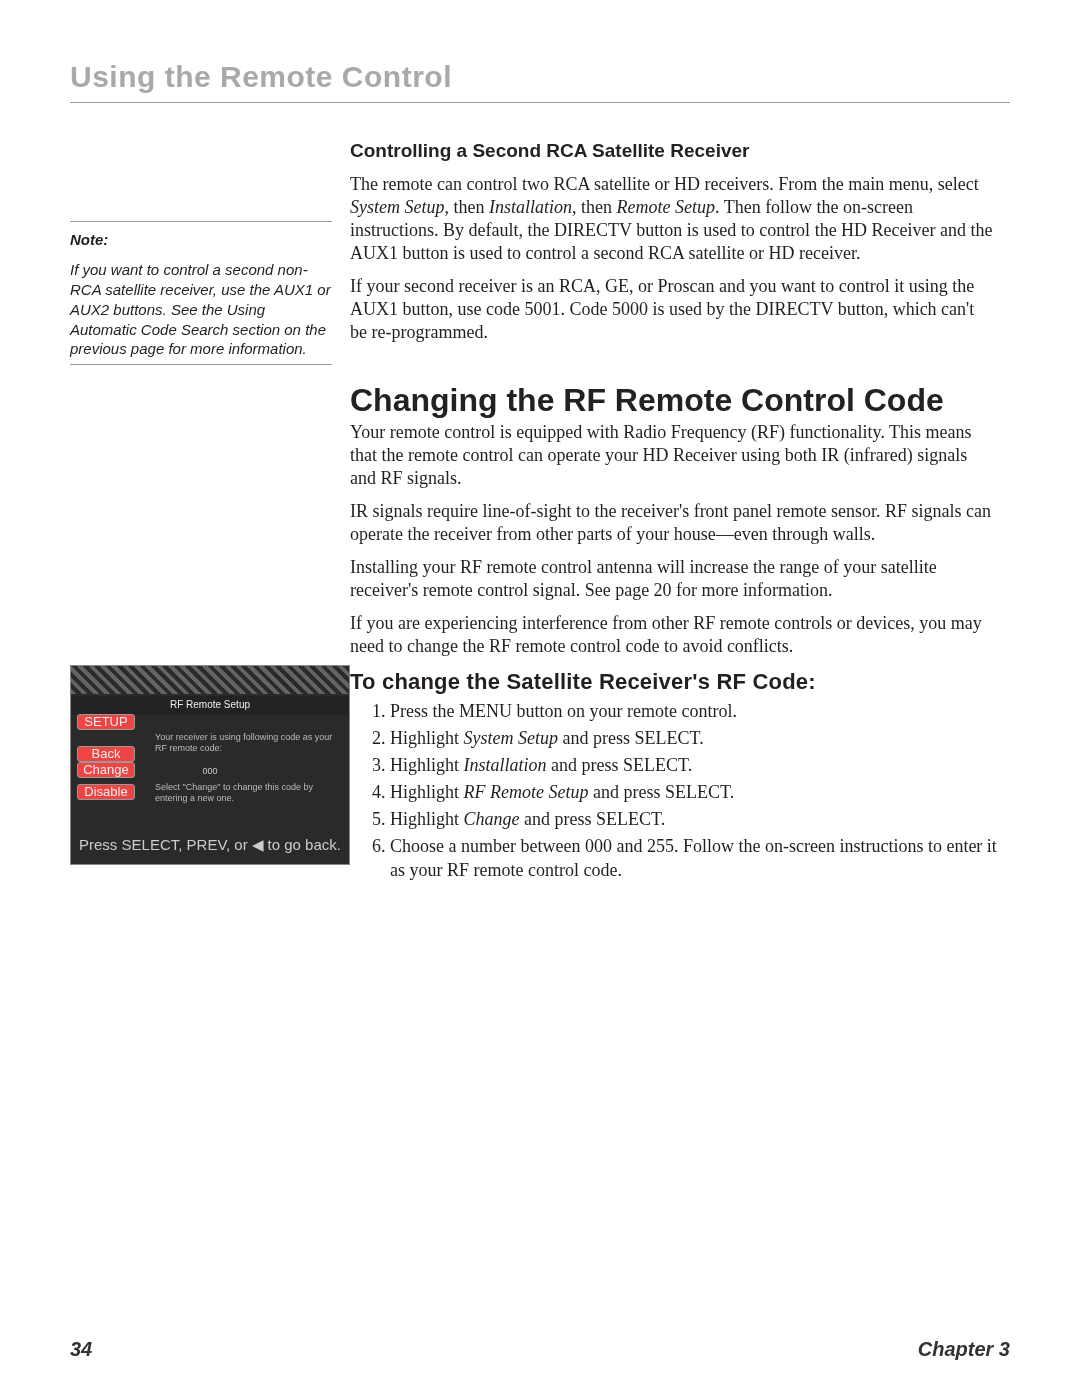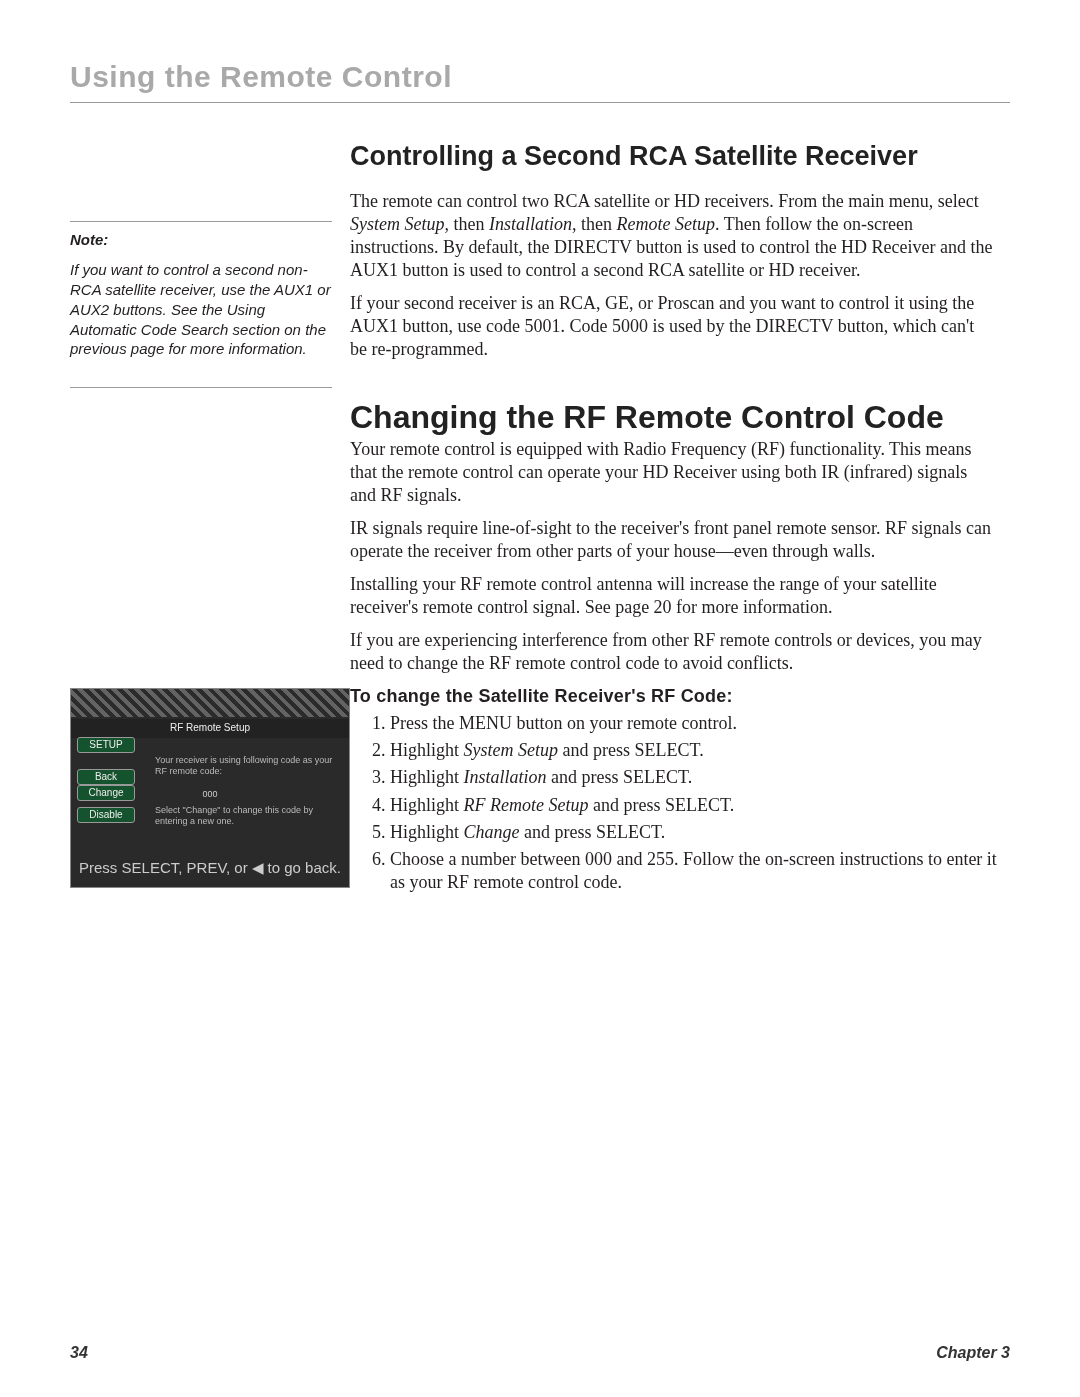--- a/index.html
+++ b/index.html
@@ -37,73 +37,73 @@
     flex: 0 0 280px;
     padding-right: 18px;
     box-sizing: border-box;
   }
   .main-col {
     flex: 1;
   }
   .note-block {
     border-top: 1px solid #9a9a9a;
     border-bottom: 1px solid #9a9a9a;
-    padding: 8px 0 28px 0;
+    padding: 8px 0 5px 0;
     margin-top: 82px;
     font-family: Arial, Helvetica, sans-serif;
     font-style: italic;
     font-size: 15px;
     line-height: 1.32;
     color: #231f20;
   }
   .note-title {
     font-weight: bold;
     margin-bottom: 10px;
   }
   h2.sub {
     font-family: Arial, Helvetica, sans-serif;
     font-weight: 700;
-    font-size: 27px;
-    margin: 0 0 16px 0;
+    font-size: 19px;
+    margin: 0 0 9px 0;
     color: #222;
   }
   h1.section {
     font-family: Arial, Helvetica, sans-serif;
     font-weight: 700;
     font-size: 32px;
     margin: 36px 0 0 0;
     color: #222;
   }
   p.body {
     margin: 0 16px 10px 0;
   }
   .italic { font-style: italic; }
   .bold-sans {
     font-family: Arial, Helvetica, sans-serif;
     font-weight: 900;
-    font-size: 18px;
+    font-size: 22px;
     letter-spacing: 0.2px;
   }
   ol.steps {
     margin: 4px 0 0 0;
   }
   ol.steps li {
     margin-bottom: 4px;
   }
   .footer {
     position: absolute;
     left: 70px;
     right: 70px;
     bottom: 34px;
     display: flex;
     justify-content: space-between;
     font-family: Arial, Helvetica, sans-serif;
     font-style: italic;
     font-weight: 700;
-    font-size: 16px;
+    font-size: 20px;
     color: #333;
   }
   
   .shot {
     width: 280px;
     height: 200px;
     margin-top: 300px;
     background: #2a2a2a;
     border: 1px solid #888;
     box-sizing: border-box;
@@ -131,25 +131,25 @@
     font-size: 10px;
     color: #eee;
   }
   .shot-btn {
     position: absolute;
     left: 6px;
     width: 56px;
     height: 14px;
     line-height: 14px;
     text-align: center;
-    font-size: 10px;
+    font-size: 13px;
     color: #eee;
     border: 1px solid #999;
     border-radius: 3px;
-    background: #14532d;
+    background: #ef4444;
   }
   .shot-msg {
     position: absolute;
     left: 84px;
     right: 10px;
     color: #bbb;
     font-size: 9px;
     line-height: 1.2;
   }
   .shot-code {

